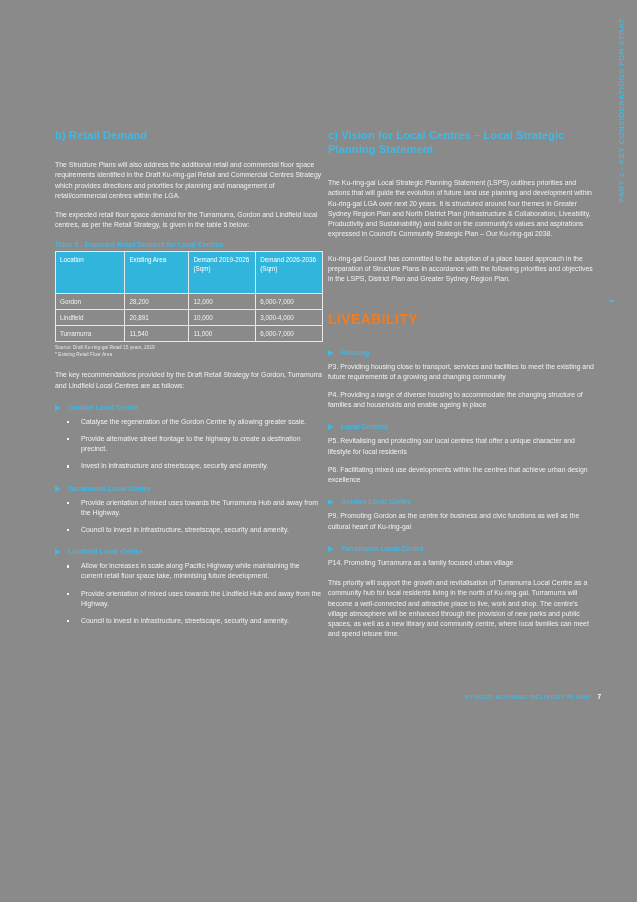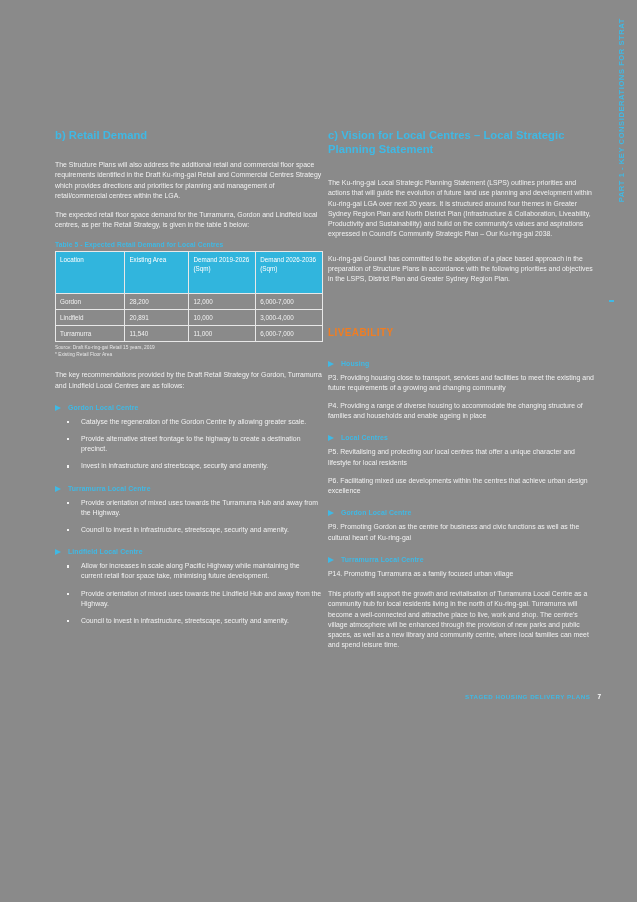--- a/index.html
+++ b/index.html
@@ -155,24 +155,24 @@
     content: "";
     position: absolute;
     left: 0; top: 4px;
     width: 2.4px; height: 2.4px;
     background: #f2f2f2;
   }
 
   
   .theme-title {
     color: #f07d22;
-    font-size: 10px;
+    font-size: 14px;
     font-weight: bold;
     letter-spacing: 0.4px;
-    margin-top: 42px;
+    margin-top: 26px;
     margin-bottom: 22px;
   }
 
   .priority {
     color: #f2f2f2;
     font-size: 6.9px;
     line-height: 10.2px;
     margin-bottom: 8px;
   }
 

